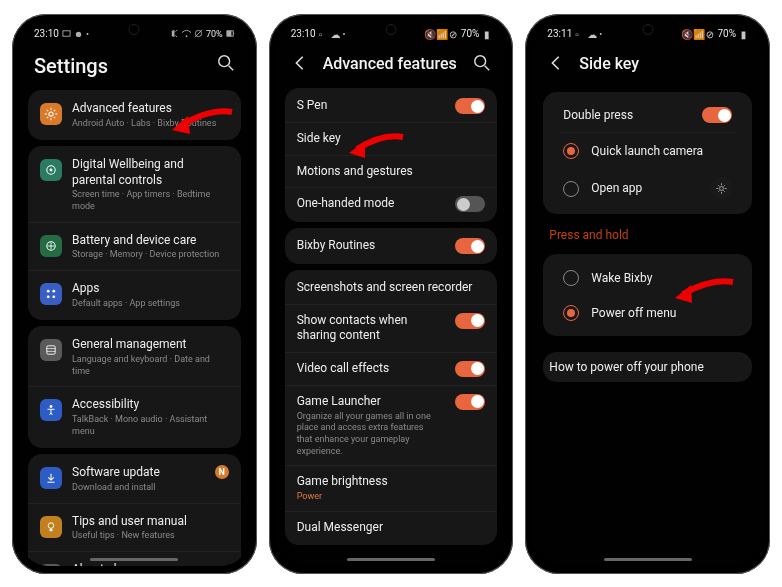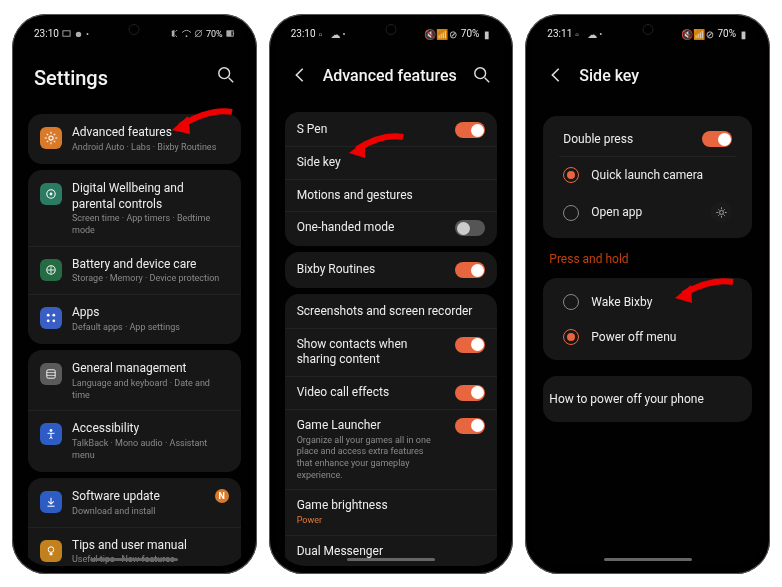--- a/index.html
+++ b/index.html
@@ -24,21 +24,20 @@
   }
   .screen {
     width: 100%;
     height: 100%;
     background: #010101;
     border-radius: 28px;
     overflow: hidden;
     position: relative;
     display: flex;
     flex-direction: column;
-    gap: 12px;
   }
   .camera-hole {
     position: absolute;
     top: 10px;
     left: 50%;
     transform: translateX(-50%);
     width: 11px;
     height: 11px;
     border-radius: 50%;
     background: #000;
@@ -152,21 +151,21 @@
   .arrow {
     position:absolute; z-index:30;
     pointer-events:none;
   }
   .arrow svg { width:100%; height:100%;}
   .badge-n {
     width:14px;height:14px;border-radius:50%;background:#d97a2b;
     color:#fff;font-size:9px;font-weight:700;display:flex;align-items:center;justify-content:center;
   }
   .plain-row {
-    padding:16px 6px; color:#eee; font-size:12px;border-radius:6px;
+    padding:8px 6px; color:#eee; font-size:12px;border-radius:6px;
   }
   .phone3 .section-card { padding:6px 16px;}
   .phone3 .option-row { padding:9px 4px;}
 </style>
 </head>
 <body>
 
 <div class="phone">
   <div class="camera-hole"></div>
   <div class="screen">

